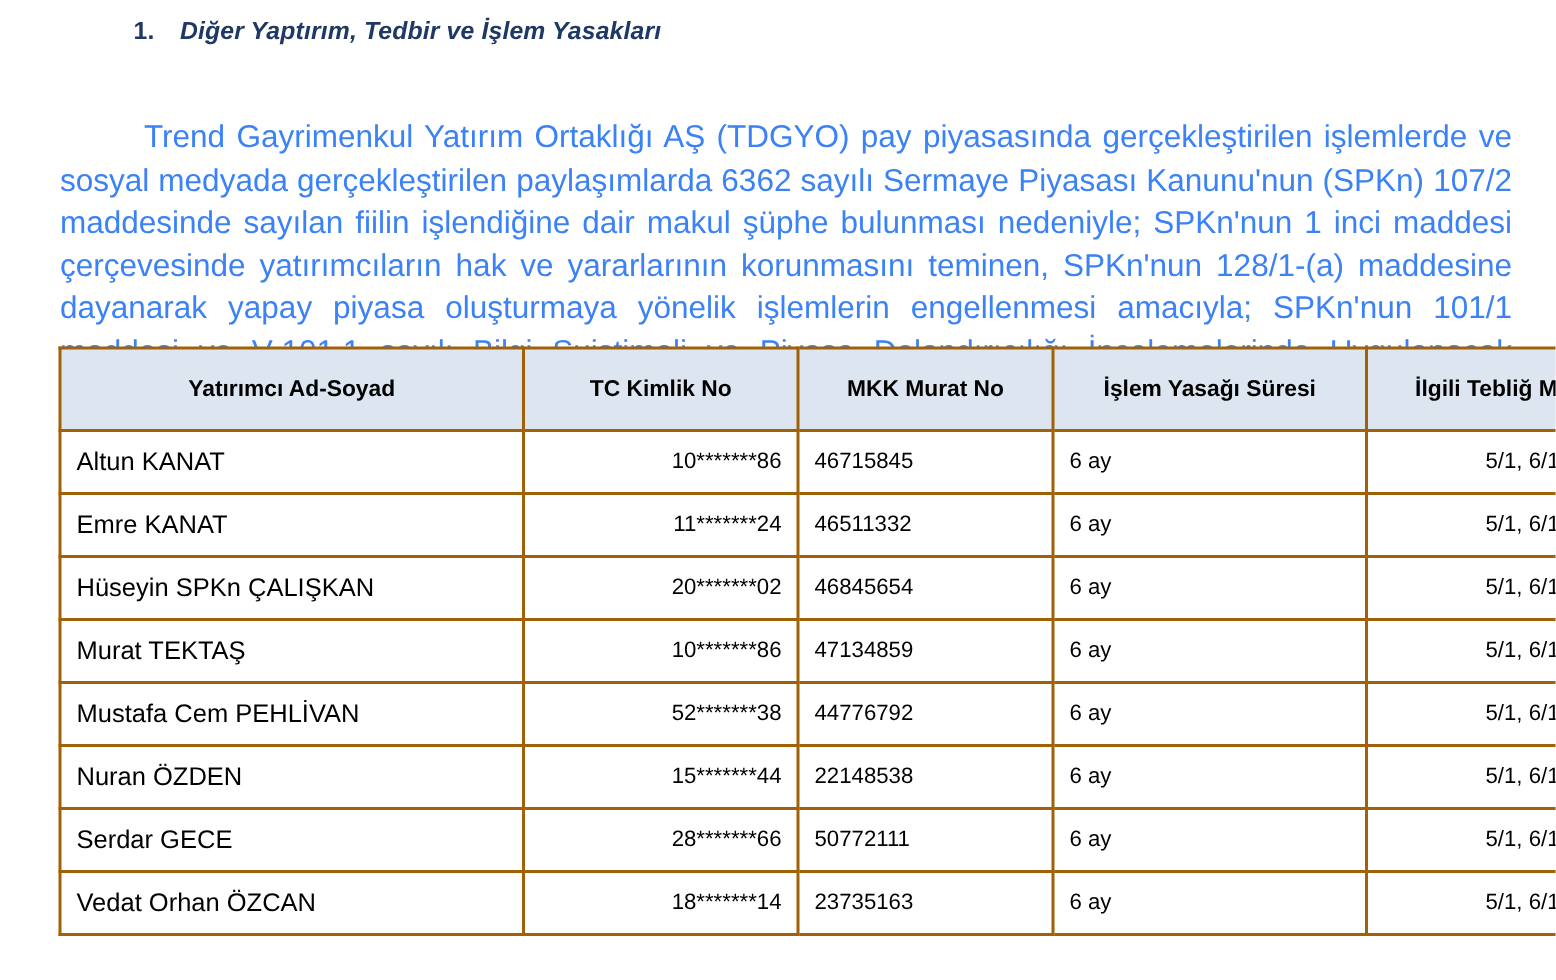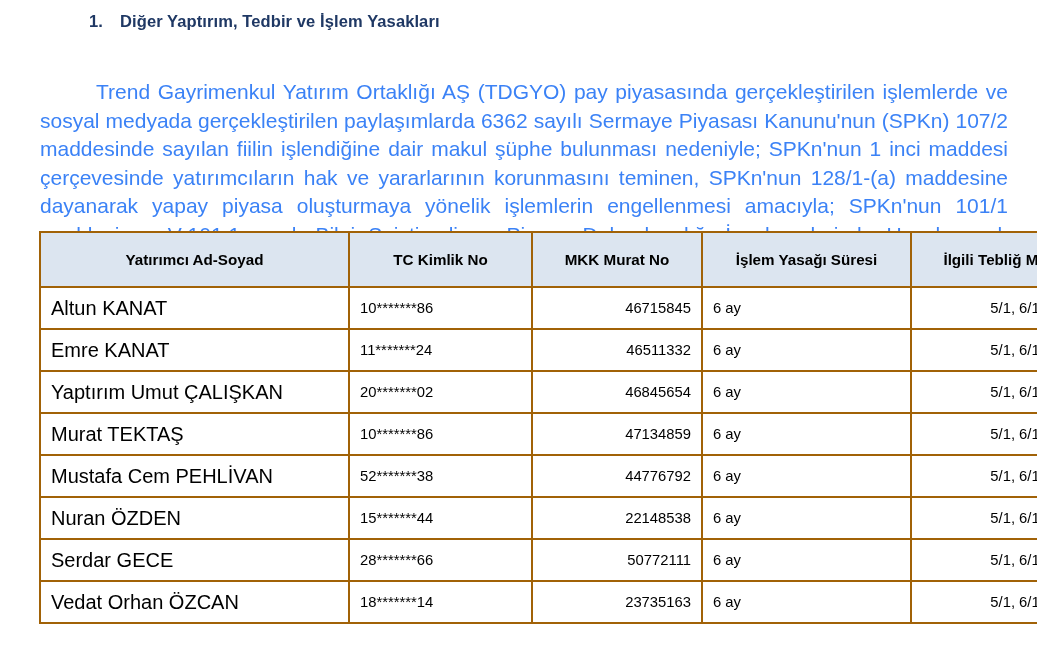--- a/index.html
+++ b/index.html
@@ -33,20 +33,21 @@
     font-size: 16.5px;
     letter-spacing: 0.1px;
     white-space: nowrap;
   }
   .heading .num {
     width: 31px;
     flex: 0 0 31px;
   }
   .heading .htext {
     white-space: nowrap;
+    font-style: italic;
   }
 
   
   .body-text {
     position: absolute;
     left: 40px;
     top: 57px;
     width: 968px;
     font-size: 21px;
     line-height: 28.6px;
@@ -79,27 +80,27 @@
     font-weight: bold;
     text-align: center;
     font-size: 15.2px;
     color: #000000;
   }
   .data-table tbody td {
     height: 40px;
     background: #ffffff;
   }
   .col-name   { width: 287px; text-align: left; padding-left: 13px; }
-  .col-tc     { width: 161px; text-align: left; }
-  .col-mkk    { width: 148px; text-align: right; }
+  .col-tc     { width: 161px; text-align: right; }
+  .col-mkk    { width: 148px; text-align: left; }
   .col-sure   { width: 187px; text-align: left; }
   .col-madde  { width: 186px; text-align: center; }
 
   .data-table tbody td.col-name {
-    font-size: 20px;
+    font-size: 17px;
   }
   .data-table tbody td.col-tc,
   .data-table tbody td.col-mkk,
   .data-table tbody td.col-sure,
   .data-table tbody td.col-madde {
     font-size: 14.8px;
   }
 </style>
 </head>
 <body>
@@ -132,21 +133,21 @@
           <td class="col-madde">5/1, 6/1</td>
         </tr>
         <tr>
           <td class="col-name">Emre KANAT</td>
           <td class="col-tc">11*******24</td>
           <td class="col-mkk">46511332</td>
           <td class="col-sure">6 ay</td>
           <td class="col-madde">5/1, 6/1</td>
         </tr>
         <tr>
-          <td class="col-name">Yaptırım Umut ÇALIŞKAN</td>
+          <td class="col-name">Hüseyin SPKn ÇALIŞKAN</td>
           <td class="col-tc">20*******02</td>
           <td class="col-mkk">46845654</td>
           <td class="col-sure">6 ay</td>
           <td class="col-madde">5/1, 6/1</td>
         </tr>
         <tr>
           <td class="col-name">Murat TEKTAŞ</td>
           <td class="col-tc">10*******86</td>
           <td class="col-mkk">47134859</td>
           <td class="col-sure">6 ay</td>

